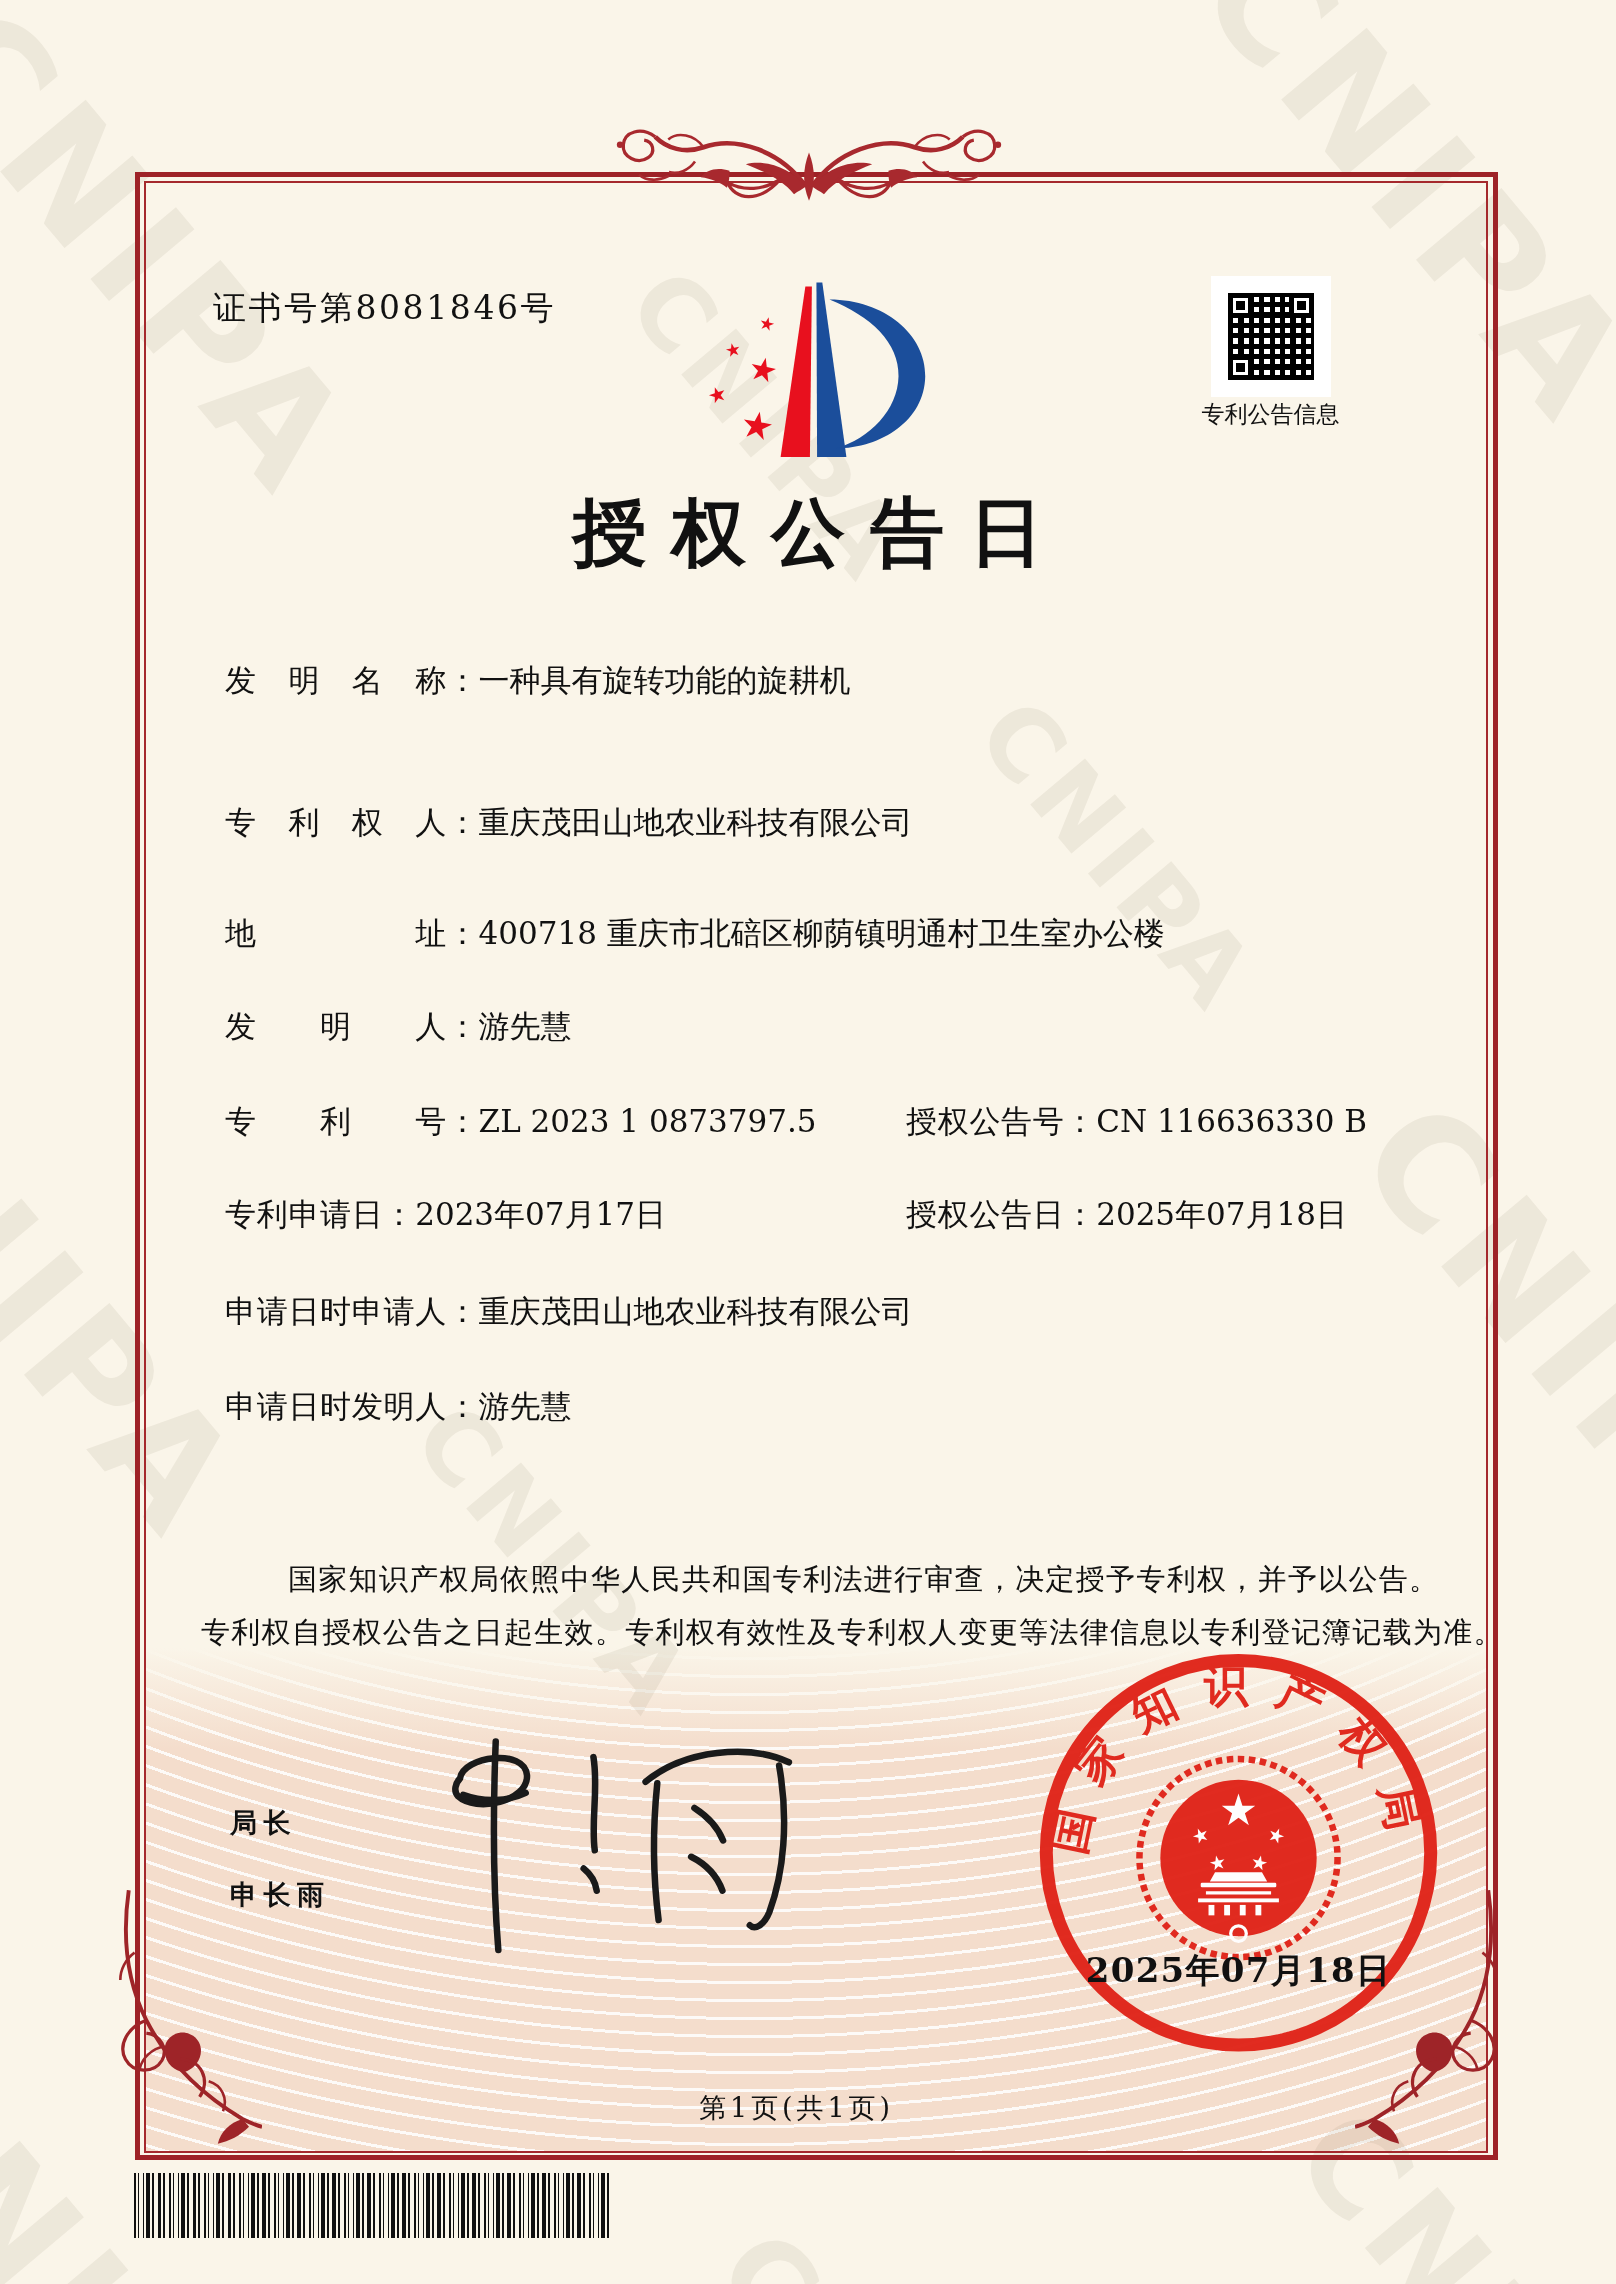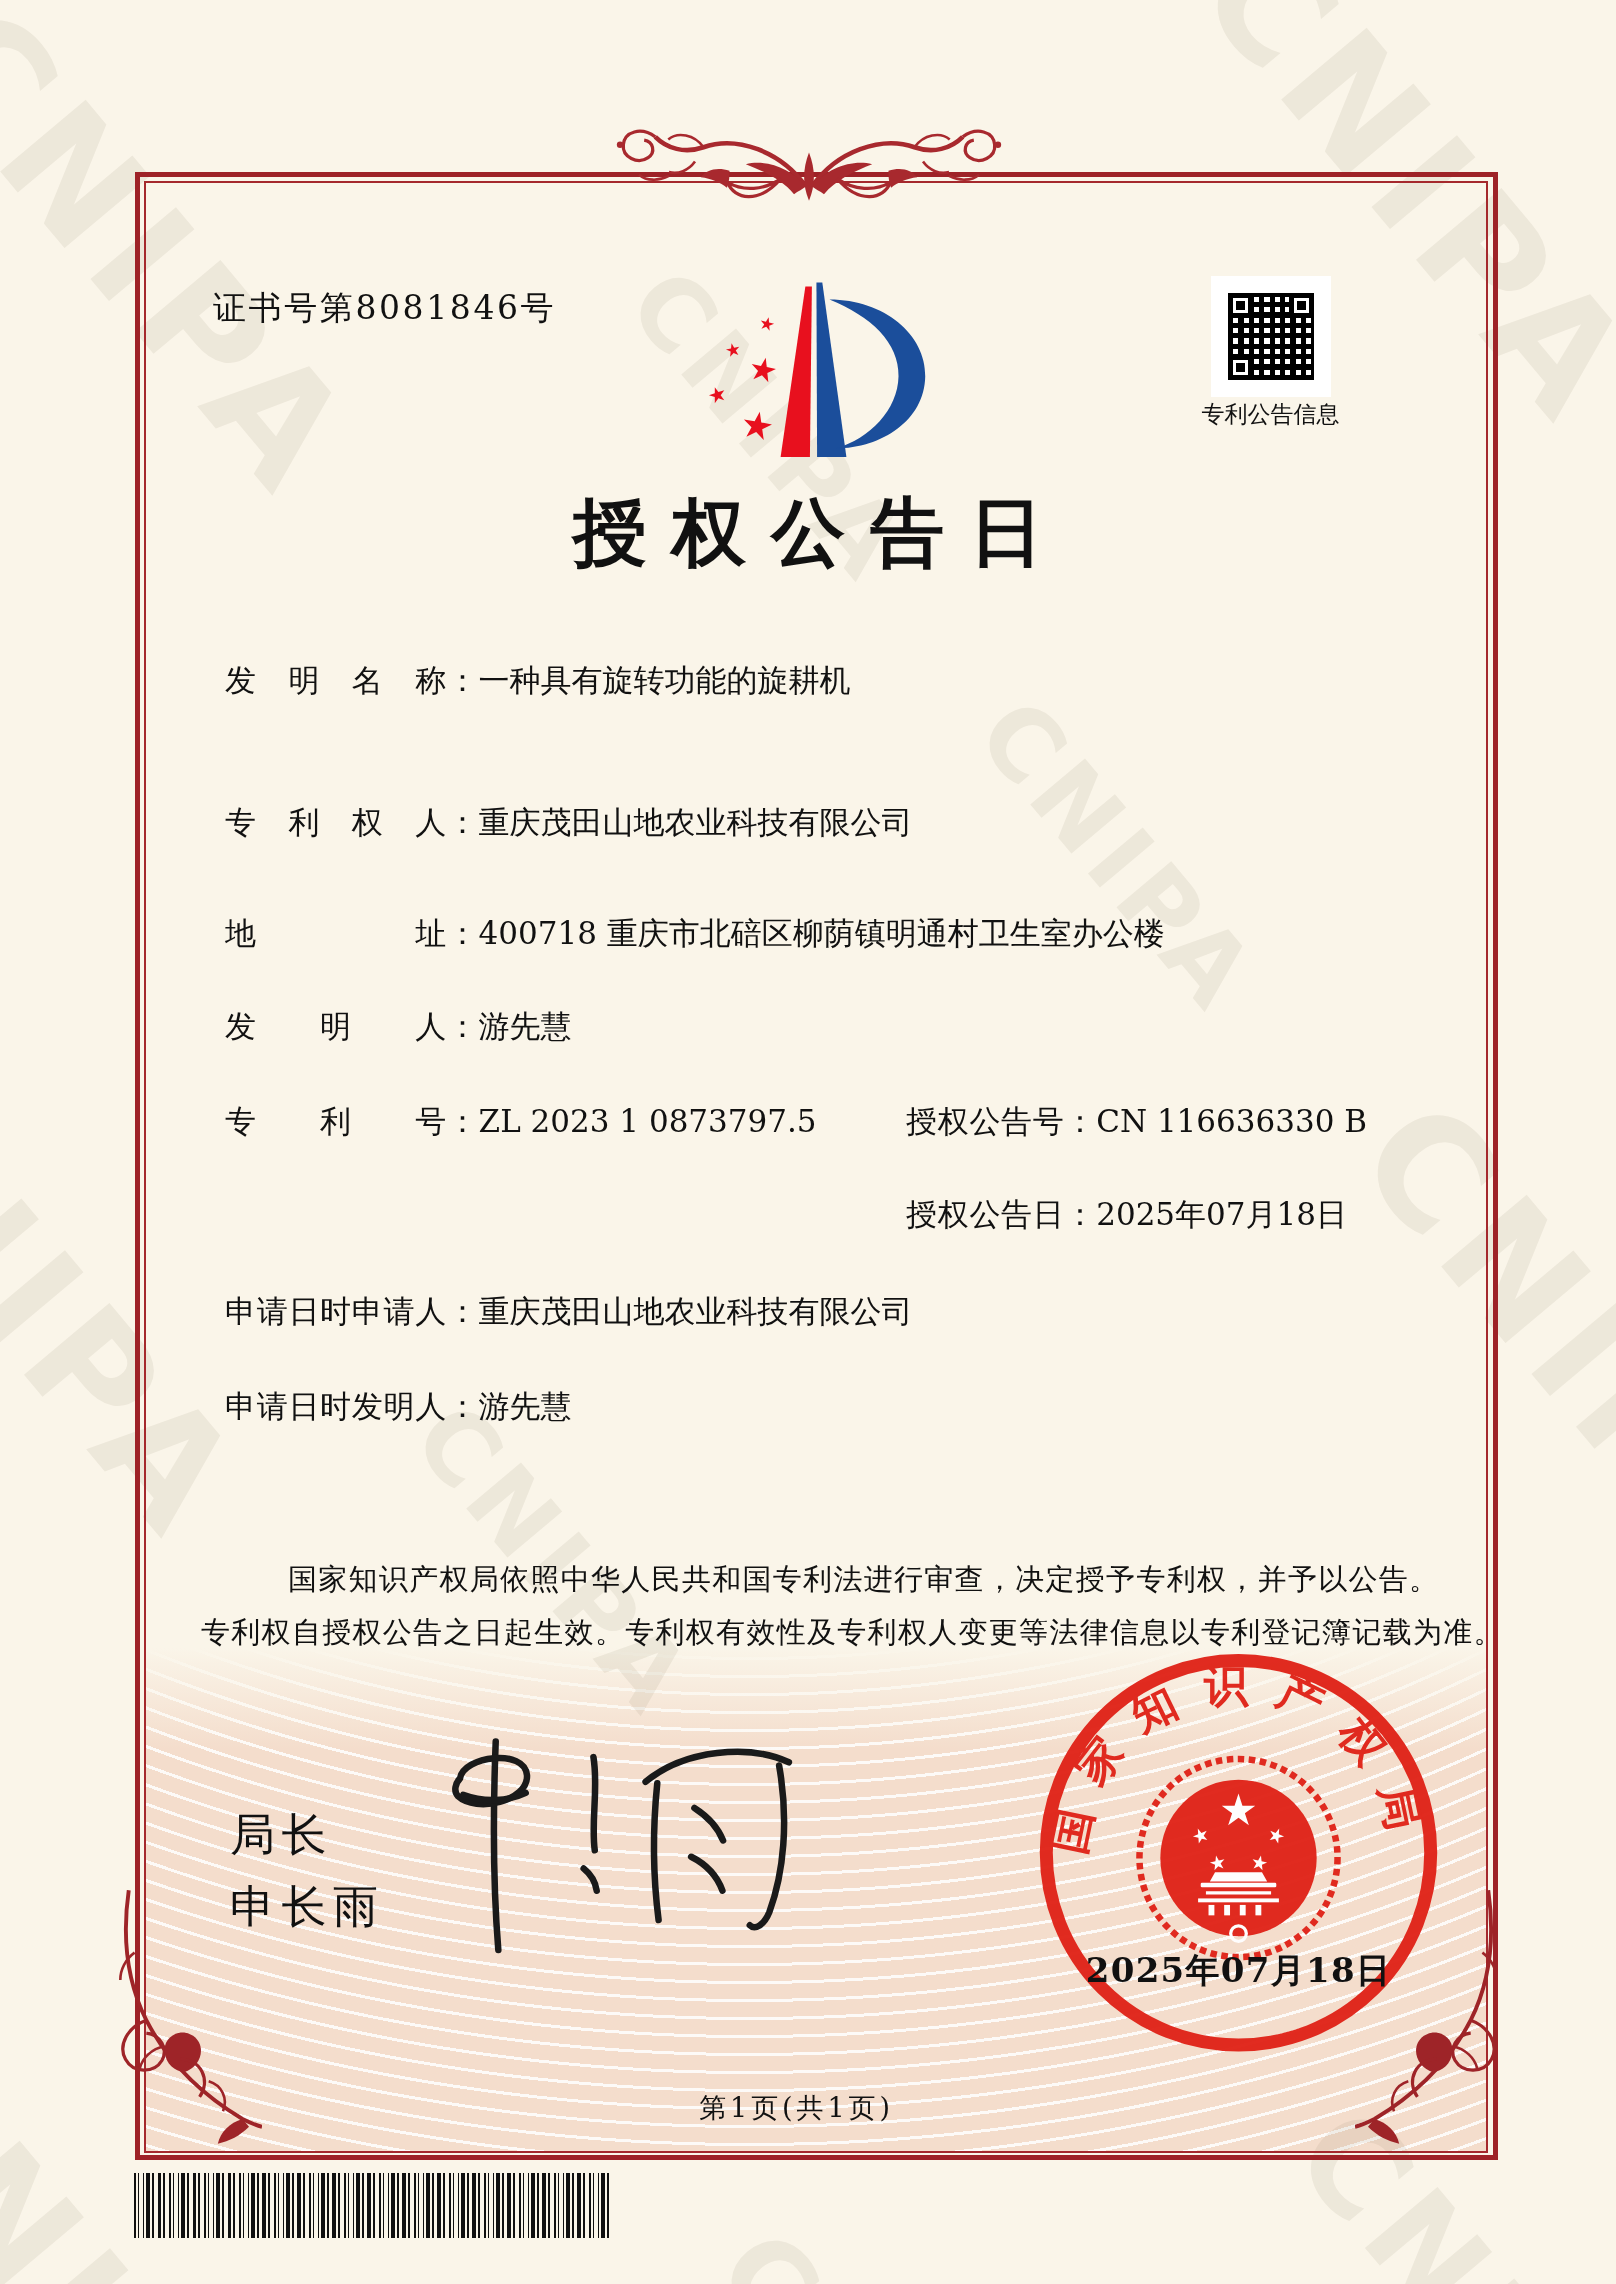--- a/index.html
+++ b/index.html
@@ -34,21 +34,21 @@
   .qrlabel{position:absolute;left:1179px;top:399px;width:183px;text-align:center;font-size:23px;z-index:8;}
   .doc-title{position:absolute;left:0;top:484px;width:1616px;text-align:center;font-size:74px;
       font-weight:700;letter-spacing:.34em;text-indent:.34em;z-index:8;}
   
   .row{position:absolute;font-size:31px;white-space:nowrap;z-index:8;}
   .row .lbl{letter-spacing:0.7px;}
   
   .legal{position:absolute;font-size:29px;letter-spacing:1.3px;white-space:nowrap;z-index:8;}
   
   .signer{position:absolute;font-family:"DejaVu Sans","Liberation Sans",sans-serif;
-      font-weight:400;font-size:45px;letter-spacing:6.5px;z-index:8;}
+      font-weight:700;font-size:27px;letter-spacing:6.5px;z-index:8;}
   .signature{position:absolute;left:398px;top:1710px;width:443px;height:261px;z-index:8;}
   
   .seal{position:absolute;left:1030px;top:1643px;width:417px;height:417px;z-index:7;opacity:.96;}
   .seal-date{position:absolute;left:1043px;top:1948px;width:391px;text-align:center;
       font-size:34px;font-weight:700;z-index:9;letter-spacing:1.3px;}
   .footer{position:absolute;left:0;top:2090px;width:1593px;text-align:center;font-size:27px;
       letter-spacing:3.9px;z-index:8;}
   .barcode{position:absolute;left:134px;top:2173px;width:476px;height:65px;z-index:8;
       background-image:repeating-linear-gradient(90deg,
         #101010 0 2px,transparent 2px 3.9px,
@@ -149,20 +149,23 @@
     <span class="lbl">地　　　　　址：</span><span class="val">400718 重庆市北碚区柳荫镇明通村卫生室办公楼</span>
   </div>
   <div class="row" style="left:225px;top:1006px;">
     <span class="lbl">发　　明　　人：</span><span class="val">游先慧</span>
   </div>
   <div class="row" style="left:225px;top:1101px;text-align:center;">
     <span class="lbl">专　　利　　号：</span><span class="val">ZL 2023 1 0873797.5</span>
   </div>
   <div class="row" style="left:906px;top:1101px;">
     <span class="lbl">授权公告号：</span><span class="val">CN 116636330 B</span>
+  </div>
+  <div class="row" style="left:225px;top:1194px;">
+    <span class="lbl">专利申请日：</span><span class="val">2023年07月17日</span>
   </div>
   <div class="row" style="left:906px;top:1194px;">
     <span class="lbl">授权公告日：</span><span class="val">2025年07月18日</span>
   </div>
   <div class="row" style="left:225px;top:1291px;">
     <span class="lbl">申请日时申请人：</span><span class="val">重庆茂田山地农业科技有限公司</span>
   </div>
   <div class="row" style="left:225px;top:1386px;">
     <span class="lbl">申请日时发明人：</span><span class="val">游先慧</span>
   </div>

